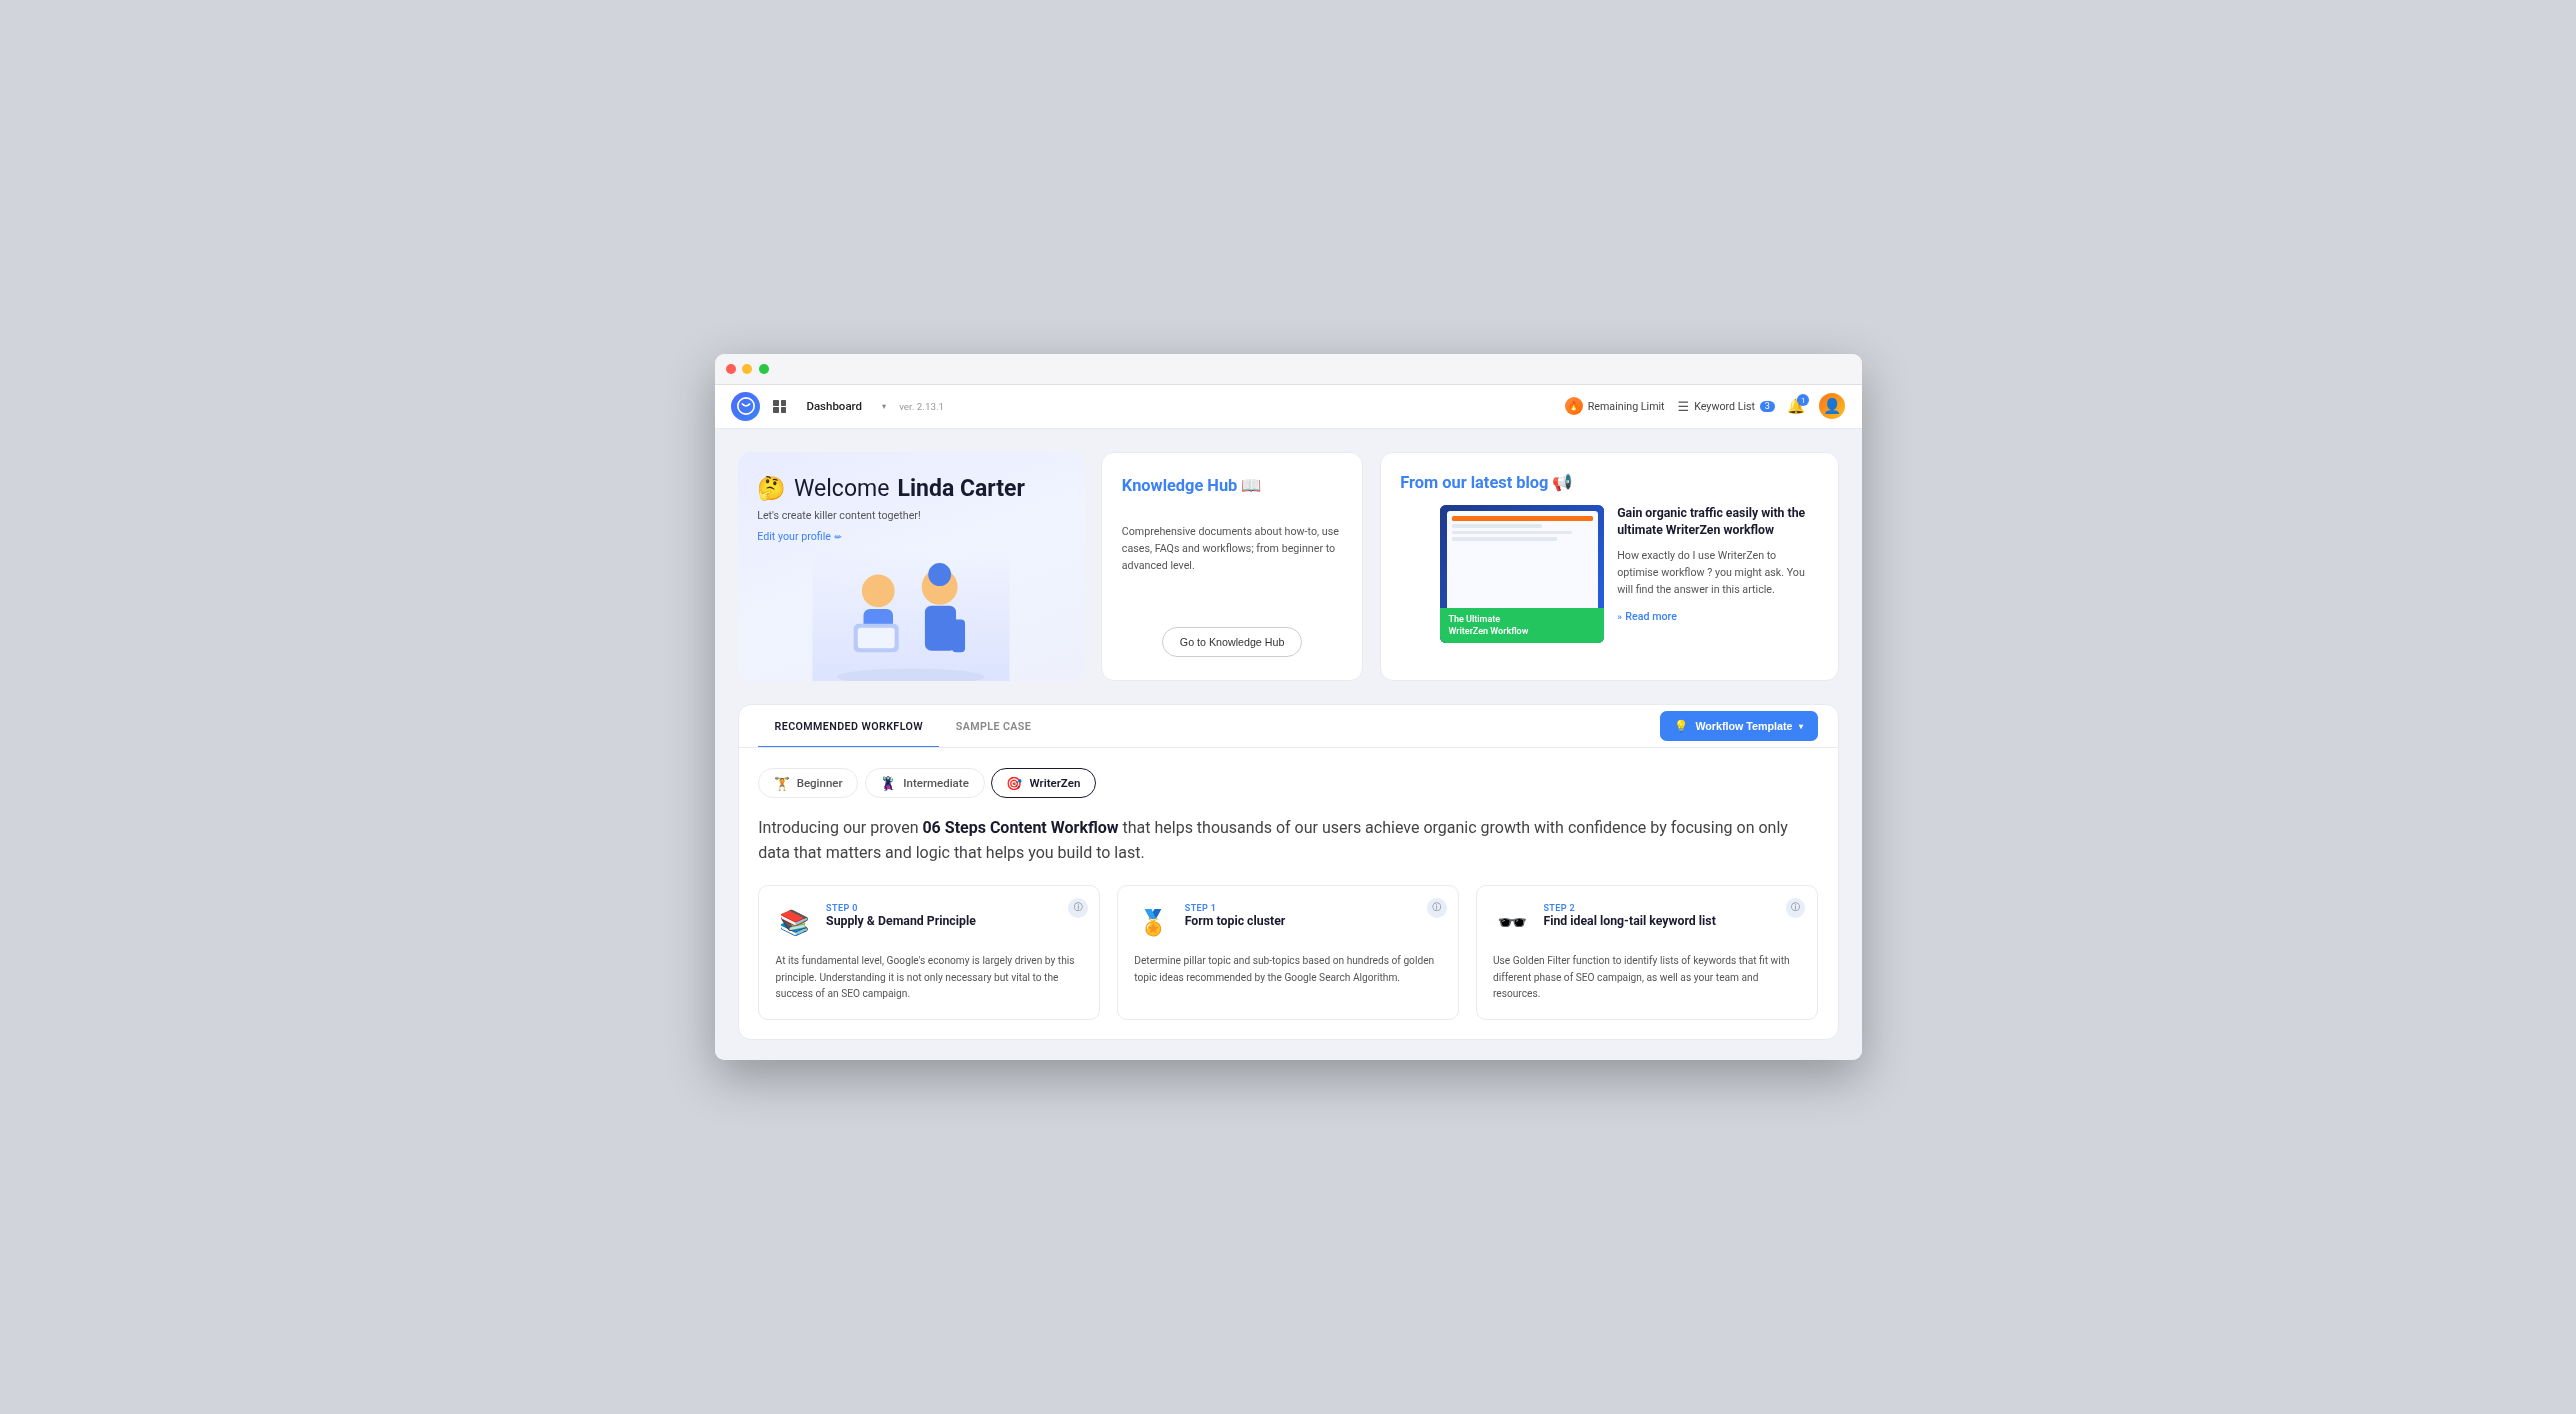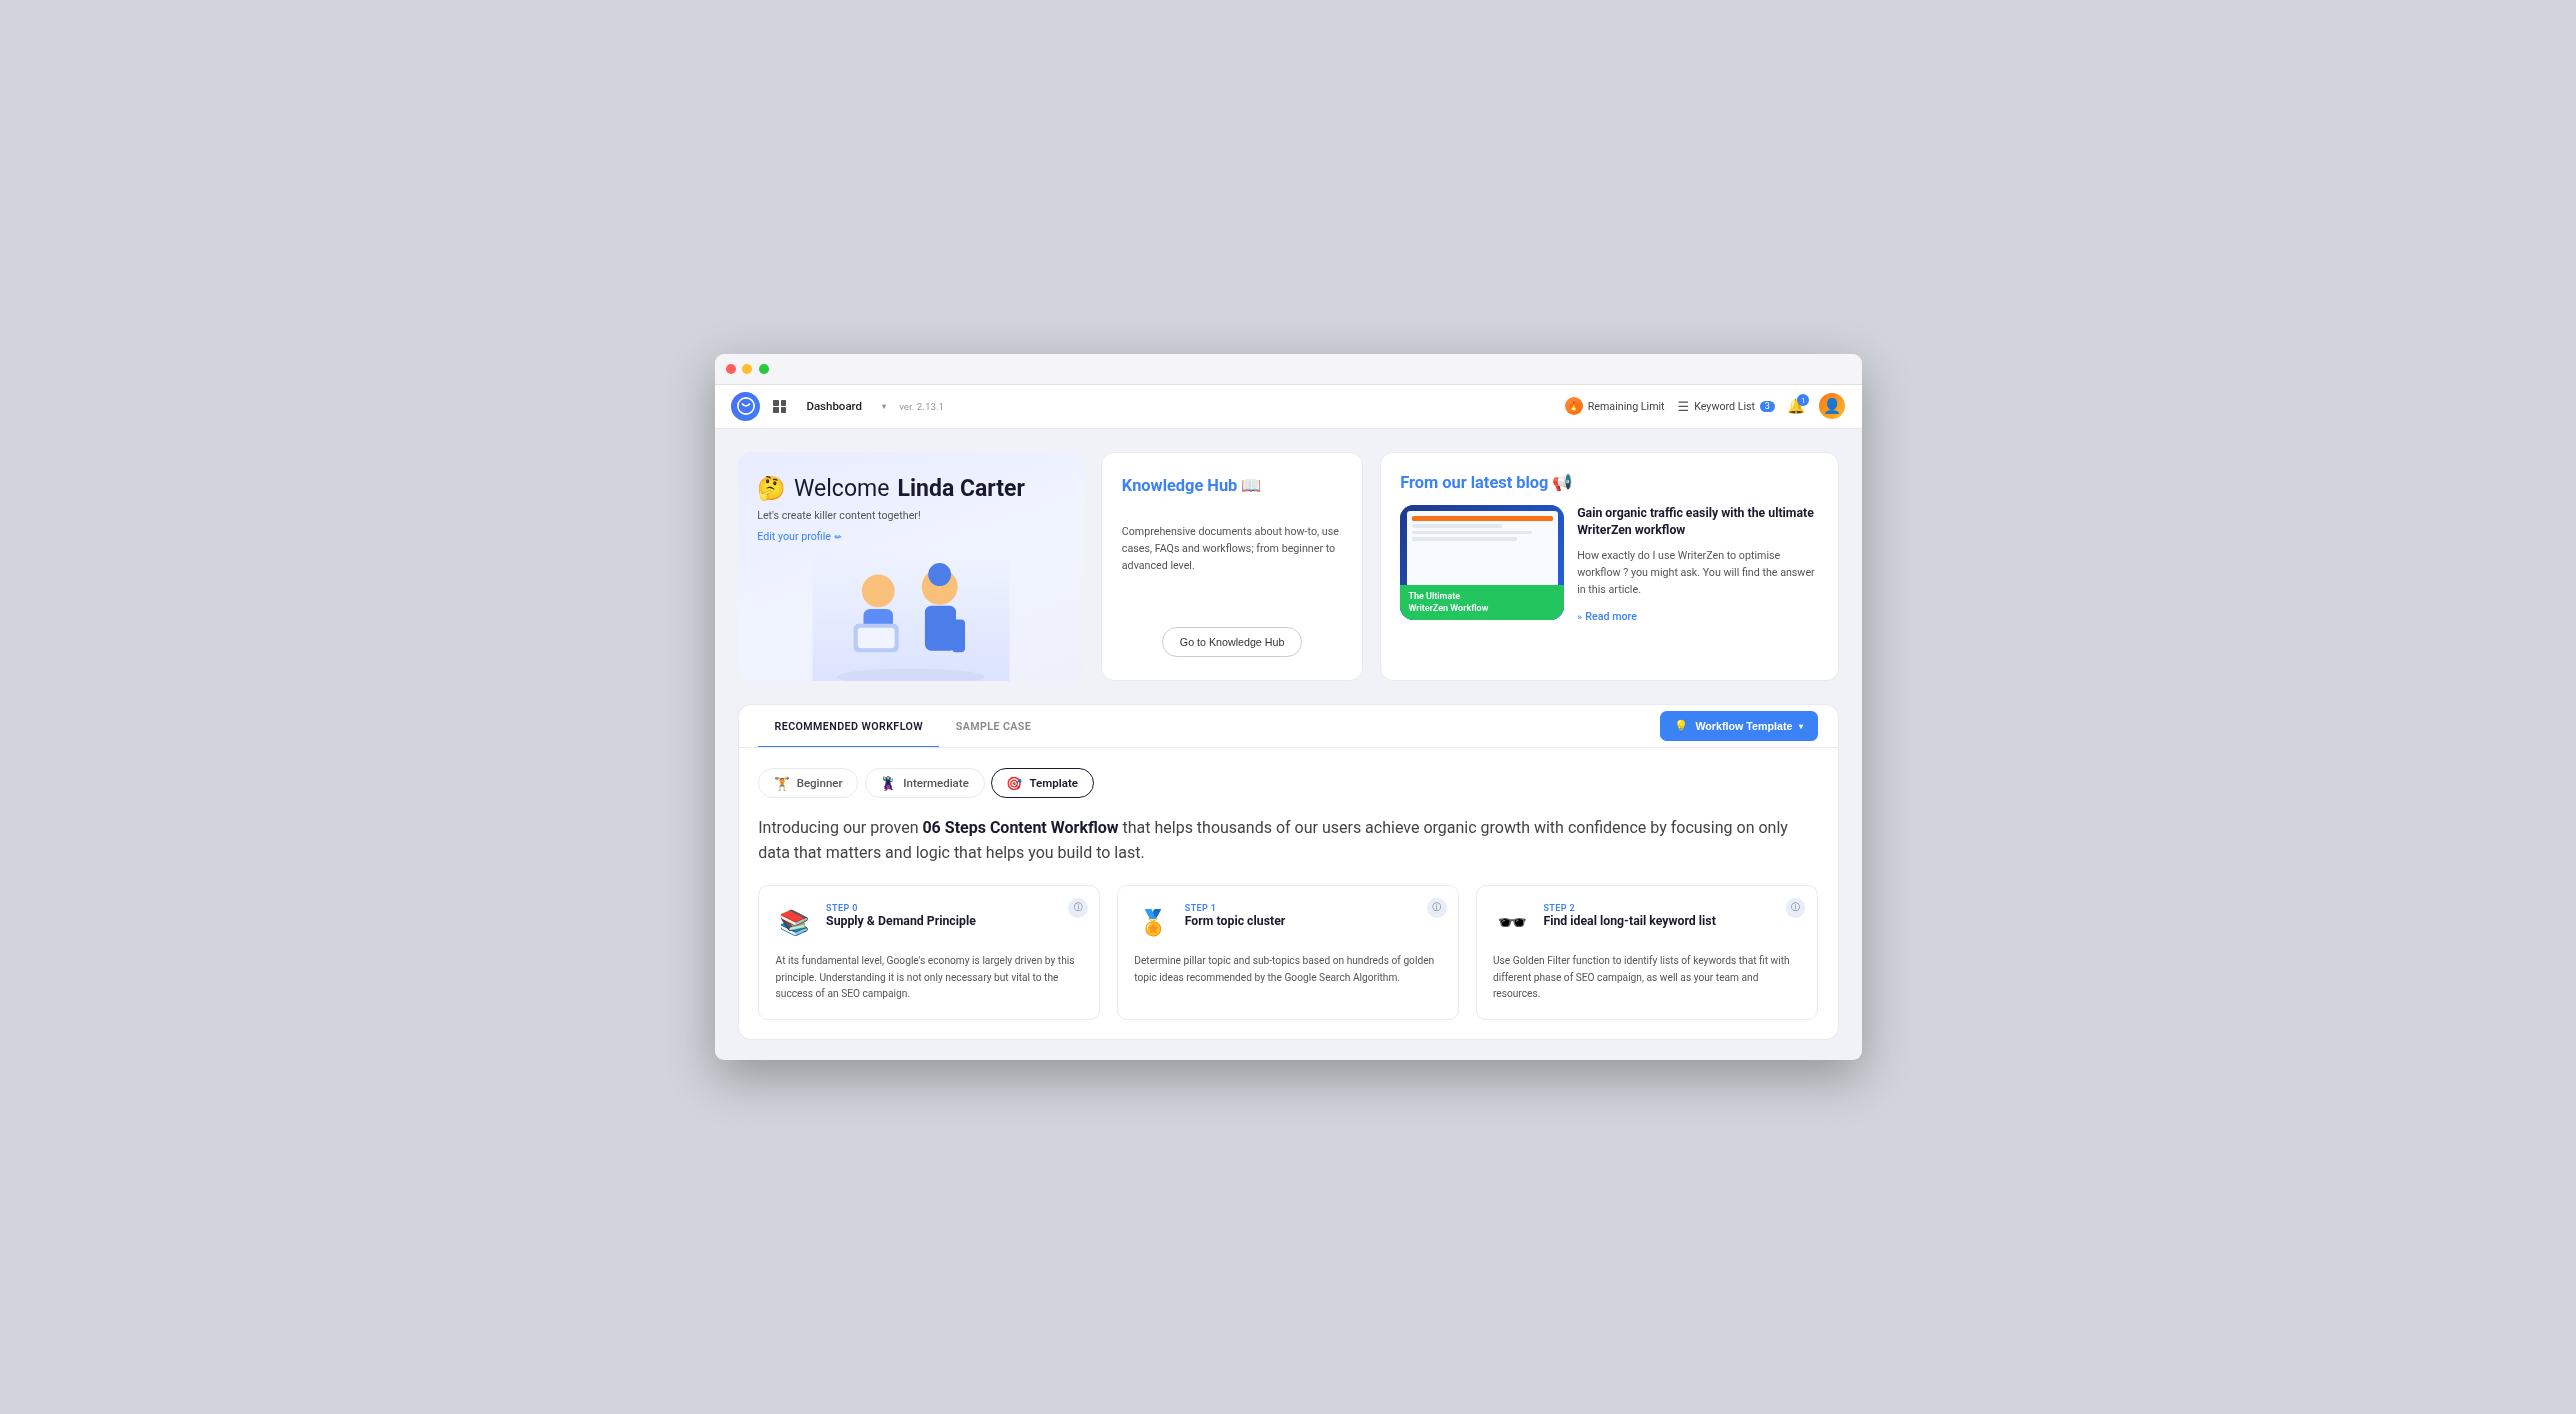--- a/index.html
+++ b/index.html
@@ -193,26 +193,27 @@
       border: 0.8px solid #e8eaf0;
     }
     .blog-card h2 {
       font-size: 16.4px; color: #3b82f6; font-weight: 700;
       margin-bottom: 13px;
     }
     .blog-inner {
       display: flex; gap: 13px;
     }
     .blog-thumbnail {
-      width: 164px; height: 115px;
-      border-radius: 14px;
+      width: 164px; height: 138px;
+      border-radius: 6px;
       background: linear-gradient(135deg, #1e40af, #3b82f6);
       flex-shrink: 0;
       overflow: hidden;
       position: relative;
+      margin-left: 40px;
     }
     .blog-thumbnail-bg {
       position: absolute; top: 0; left: 0; right: 0; bottom: 0;
       background: linear-gradient(135deg, #1e3a8a 0%, #2563eb 100%);
     }
     .blog-thumbnail-overlay {
       position: absolute; bottom: 0; left: 0; right: 0;
       background: #22c55e;
       padding: 4.9px 8.2px;
       font-size: 9px; color: white; font-weight: 600;
@@ -534,21 +535,21 @@
           <div class="level-tab">
             <span class="tab-emoji">🏋️</span>
             <span>Beginner</span>
           </div>
           <div class="level-tab">
             <span class="tab-emoji">🦹</span>
             <span>Intermediate</span>
           </div>
           <div class="level-tab active">
             <span class="tab-emoji">🎯</span>
-            <span>Template</span>
+            <span>WriterZen</span>
           </div>
         </div>
 
         <div class="workflow-intro">
           <span>Introducing our proven</span>
           <strong>06 Steps Content Workflow</strong>
           <span> that helps thousands of our users achieve organic growth with confidence by focusing on only data that matters and logic that helps you build to last.</span>
         </div>
 
         <div class="step-cards">

